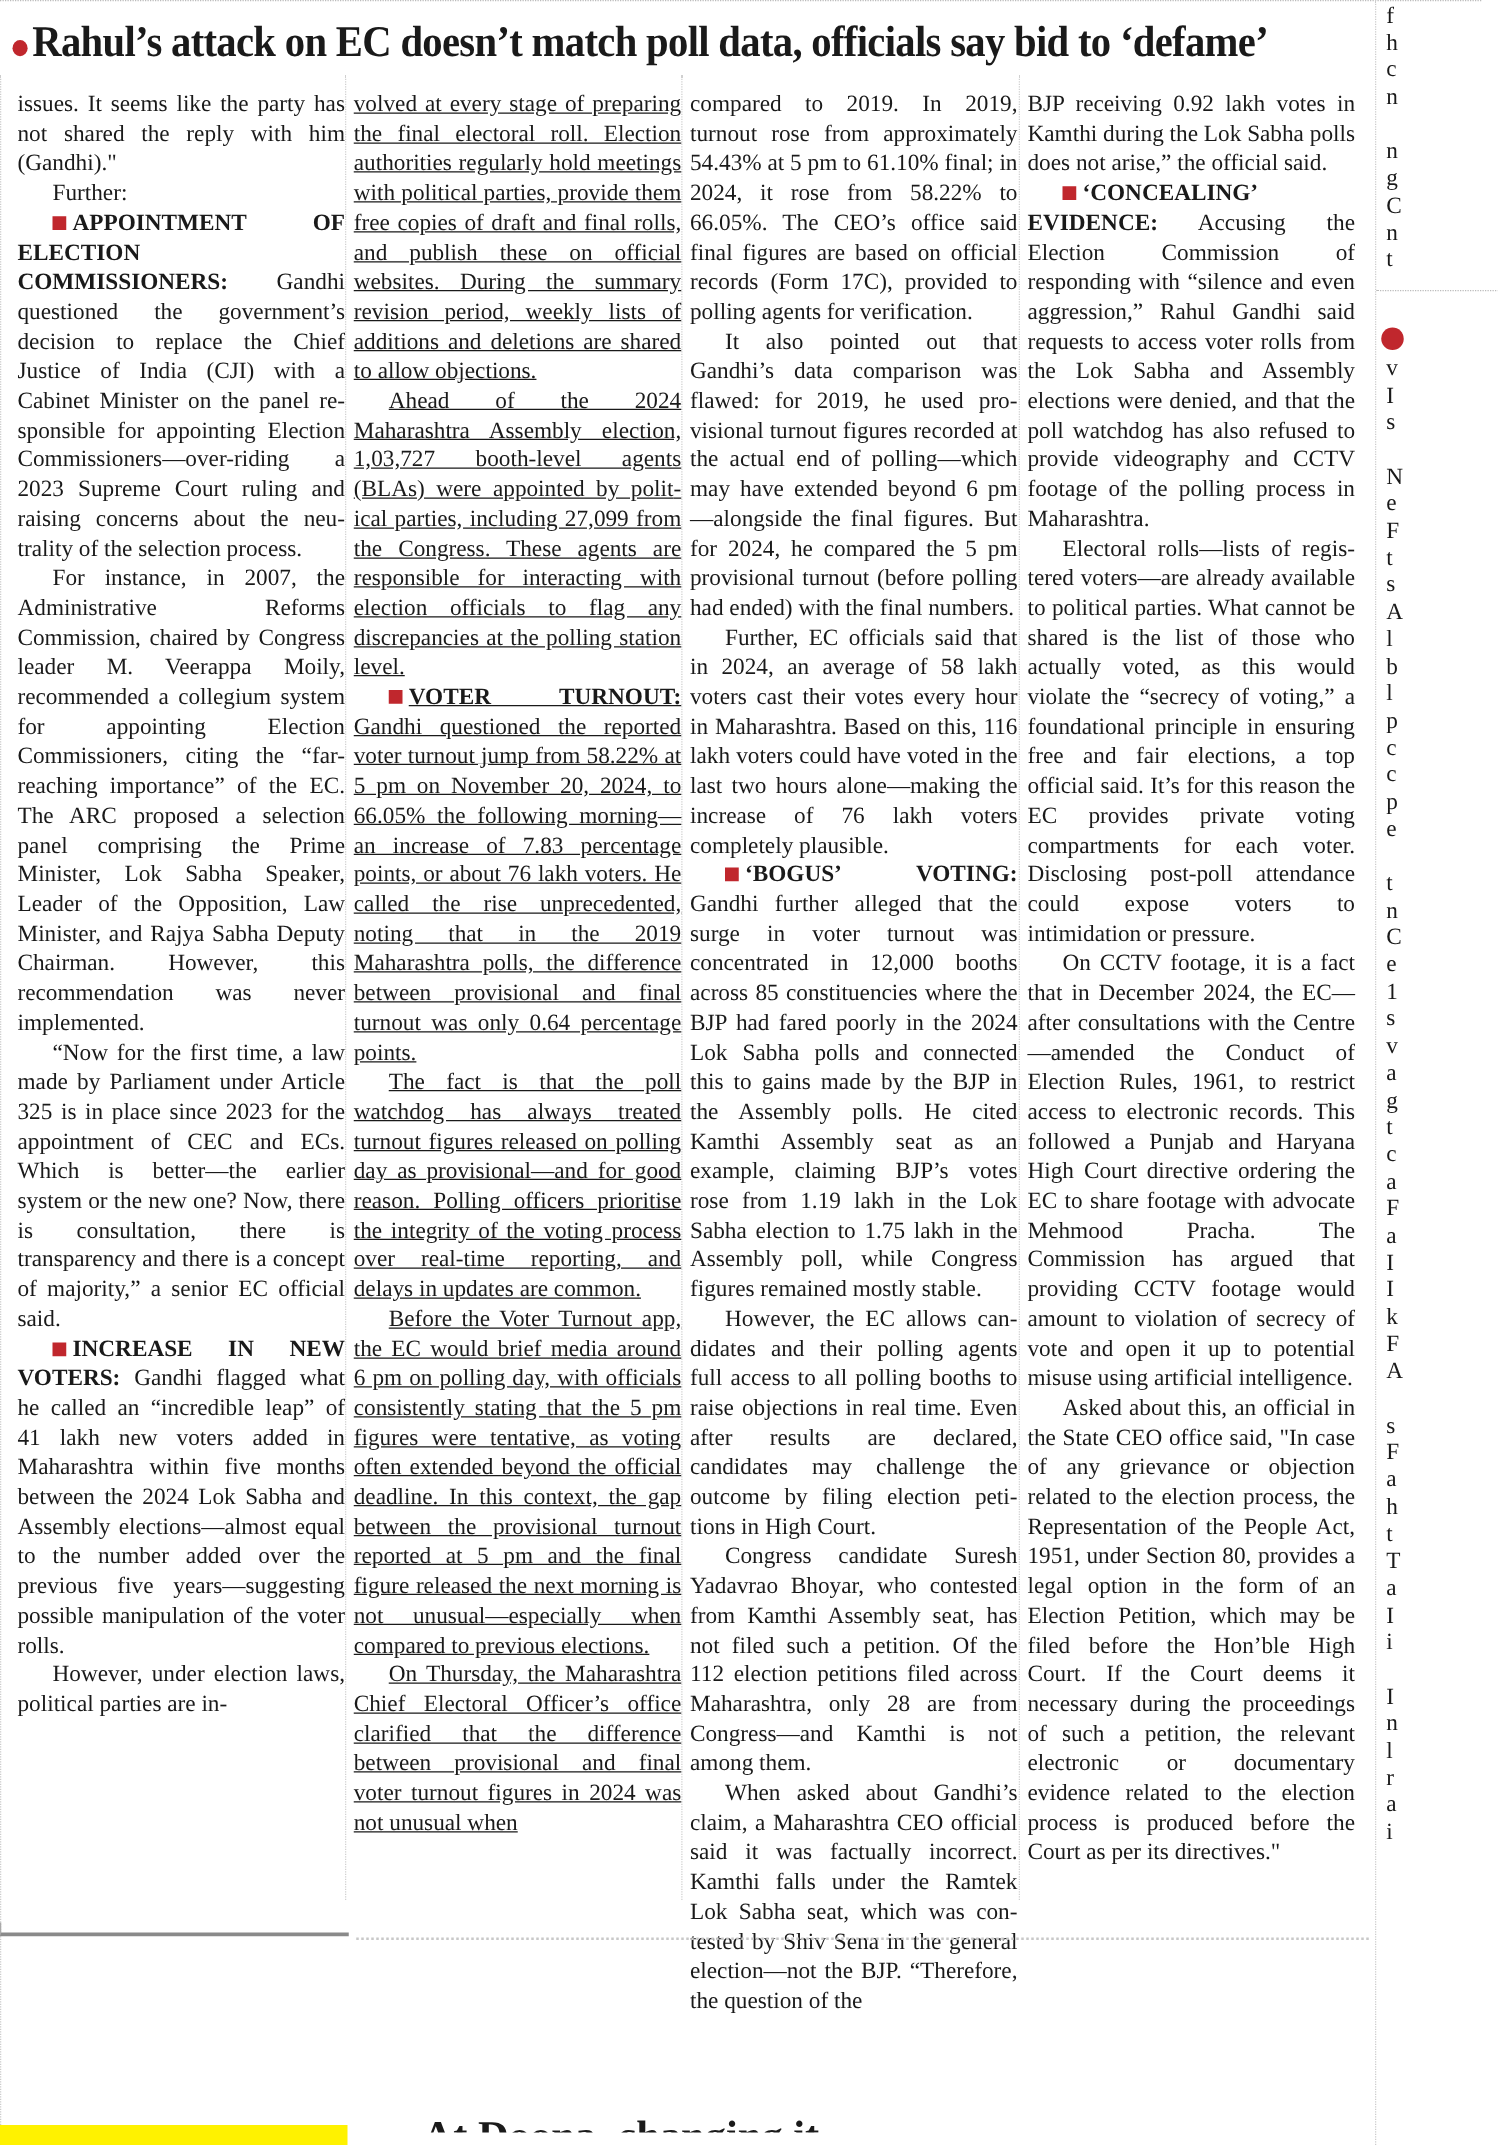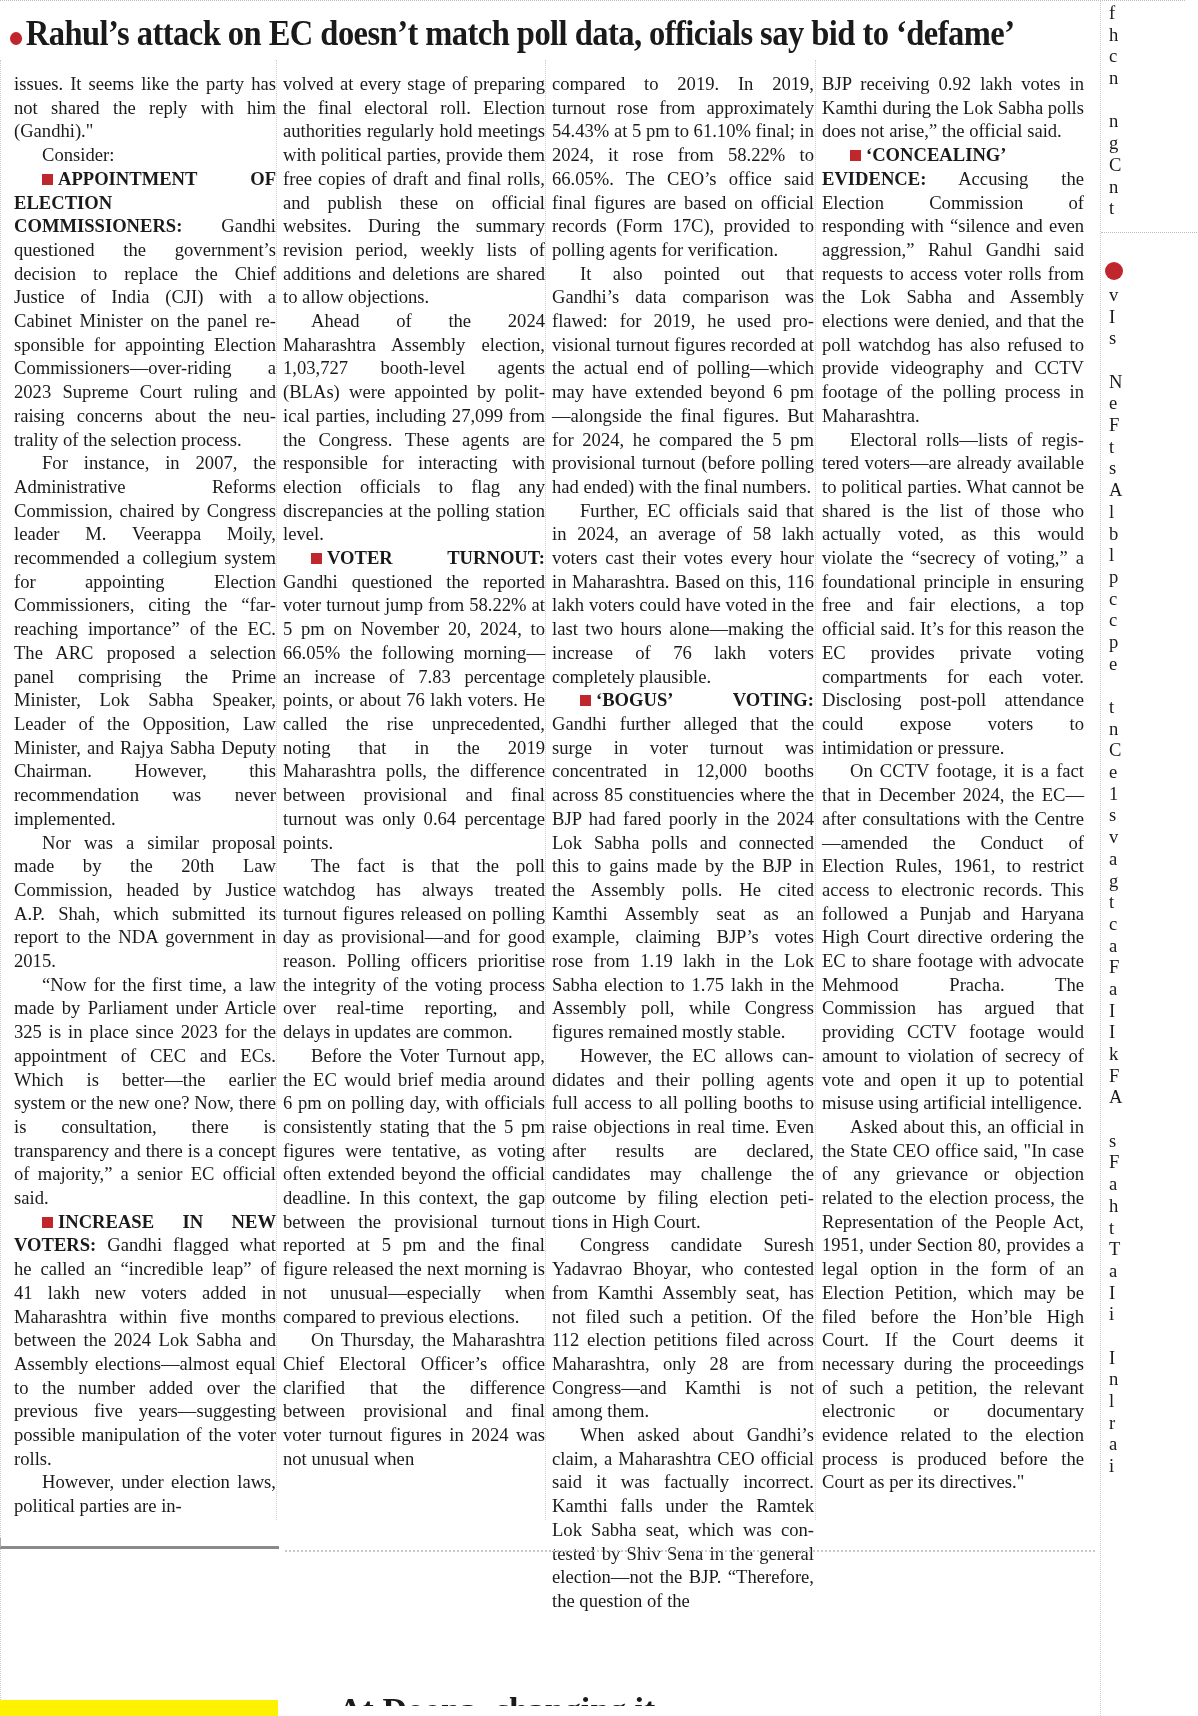--- a/index.html
+++ b/index.html
@@ -7,21 +7,21 @@
   .top-rule { position: absolute; left: 0; top: 0; width: 1185px; height: 2px; border-top: 1px dotted #bbb; }
   .headline { position: absolute; left: 10px; top: 14px; width: 1170px; font-family: "Liberation Serif", serif; font-weight: bold; font-size: 35px; line-height: 40px; letter-spacing: -0.6px; color: #1a1a1a; white-space: nowrap; transform: scaleX(0.93); transform-origin: left top; }
   .headline .dot { display: inline-block; width: 13px; height: 13px; border-radius: 50%; background: #c0272d; margin-right: 4px; vertical-align: middle; position: relative; top: 2px; }
   .left-frame { position: absolute; left: 0; top: 60px; width: 278px; height: 1668px; border-left: 1px dotted #ccc; }
   .col { position: absolute; top: 72px; width: 262px; font-family: "Liberation Serif", serif; font-size: 18.6px; line-height: 23.7px; text-align: justify; hyphens: manual; }
   .col p { margin: 0; text-indent: 28px; }
   .col p.noindent { text-indent: 0; }
   .col .sq { display: inline-block; width: 11px; height: 11px; background: #c0272d; margin-right: 5px; vertical-align: baseline; }
   .col b { font-weight: bold; }
   #col1 { left: 14px; }
-  #col2 { left: 283px; }
+  #col2 { left: 283px; text-decoration: underline; }
   #col3 { left: 552px; }
   #col4 { left: 822px; }
   .col-rule { position: absolute; top: 60px; height: 1460px; width: 0; border-left: 1px dotted #d0d0d0; }
   .box-bottom { position: absolute; left: 0; top: 1538px; width: 278px; height: 8px; border-bottom: 3px solid #8a8a8a; border-left: 1px solid #aaa; }
   .bottom-rule { position: absolute; left: 285px; top: 1550px; width: 810px; height: 0; border-top: 2px dotted #c8c8c8; }
   .right-stub { position: absolute; left: 1100px; top: 0; width: 98px; height: 1716px; overflow: hidden; border-left: 1px dotted #ccc; }
   .right-stub .letters { position: absolute; left: 8px; top: 2px; font-family: "Liberation Serif", serif; font-size: 18.6px; line-height: 21.7px; }
   .right-stub .letters div { height: 21.7px; }
   .right-stub .red-circle { position: absolute; left: 4px; top: 262px; width: 18px; height: 18px; border-radius: 50%; background: #c0272d; }
   .right-stub .stub-rule { position: absolute; left: 0; top: 232px; width: 98px; border-top: 1px dotted #bbb; }
@@ -38,24 +38,23 @@
 </h1>
 
 <div class="left-frame"></div>
 
 <div class="col-rule" style="left:276px"></div>
 <div class="col-rule" style="left:545px"></div>
 <div class="col-rule" style="left:815px"></div>
 
 <div class="col" id="col1">
     <p class="noindent"><span>issues. It seems like the party has not shared the reply with him (Gandhi)."</span></p>
-    <p><span>Consider:</span></p>
+    <p><span>Further:</span></p>
     <p><span class="sq"></span><b>APPOINTMENT OF ELECTION COMMISSIONERS:</b><span> Gandhi questioned the govern­ment’s decision to replace the Chief Justice of India (CJI) with a Cabinet Minister on the panel re­sponsible for appointing Election Commissioners—over-riding a 2023 Supreme Court ruling and raising concerns about the neu­trality of the selection process.</span></p>
     <p><span>For instance, in 2007, the Administrative Reforms Commission, chaired by Congress leader M. Veerappa Moily, recommended a col­legium system for appointing Election Commissioners, citing the “far-reaching importance” of the EC. The ARC proposed a se­lection panel comprising the Prime Minister, Lok Sabha Speaker, Leader of the Opposition, Law Minister, and Rajya Sabha Deputy Chairman. However, this recommendation was never implemented.</span></p>
-    <p><span>Nor was a similar proposal made by the 20th Law Commission, headed by Justice A.P. Shah, which submitted its report to the NDA government in 2015.</span></p>
     <p><span>“Now for the first time, a law made by Parliament under Article 325 is in place since 2023 for the appointment of CEC and ECs. Which is better—the earlier system or the new one? Now, there is consultation, there is transparency and there is a con­cept of majority,” a senior EC of­ficial said.</span></p>
     <p><span class="sq"></span><b>INCREASE IN NEW VOT­ERS:</b><span> Gandhi flagged what he called an “incredible leap” of 41 lakh new voters added in Maharashtra within five months between the 2024 Lok Sabha and Assembly elections—almost equal to the number added over the previous five years—suggest­ing possible manipulation of the voter rolls.</span></p>
     <p><span>However, under election laws, political parties are in-</span></p>
   </div>
 <div class="col" id="col2">
     <p class="noindent"><span>volved at every stage of prepar­ing the final electoral roll. Election authorities regularly hold meetings with political par­ties, provide them free copies of draft and final rolls, and publish these on official websites. During the summary revision period, weekly lists of additions and deletions are shared to allow ob­jections.</span></p>
     <p><span>Ahead of the 2024 Maharashtra Assembly election, 1,03,727 booth-level agents (BLAs) were appointed by polit­ical parties, including 27,099 from the Congress. These agents are responsible for interacting with election officials to flag any discrepancies at the polling sta­tion level.</span></p>
     <p><span class="sq"></span><b>VOTER TURNOUT:</b><span> Gandhi questioned the reported voter turnout jump from 58.22% at 5 pm on November 20, 2024, to 66.05% the following morning—an increase of 7.83 percentage points, or about 76 lakh voters. He called the rise unprece­dented, noting that in the 2019 Maharashtra polls, the difference between provisional and final turnout was only 0.64 percent­age points.</span></p>
     <p><span>The fact is that the poll watchdog has always treated turnout figures released on polling day as provisional—and for good reason. Polling officers prioritise the integrity of the vot­ing process over real-time re­porting, and delays in updates are common.</span></p>
     <p><span>Before the Voter Turnout app, the EC would brief media around 6 pm on polling day, with offi­cials consistently stating that the 5 pm figures were tentative, as voting often extended beyond the official deadline. In this con­text, the gap between the provi­sional turnout reported at 5 pm and the final figure released the next morning is not unusual—especially when compared to previous elections.</span></p>

